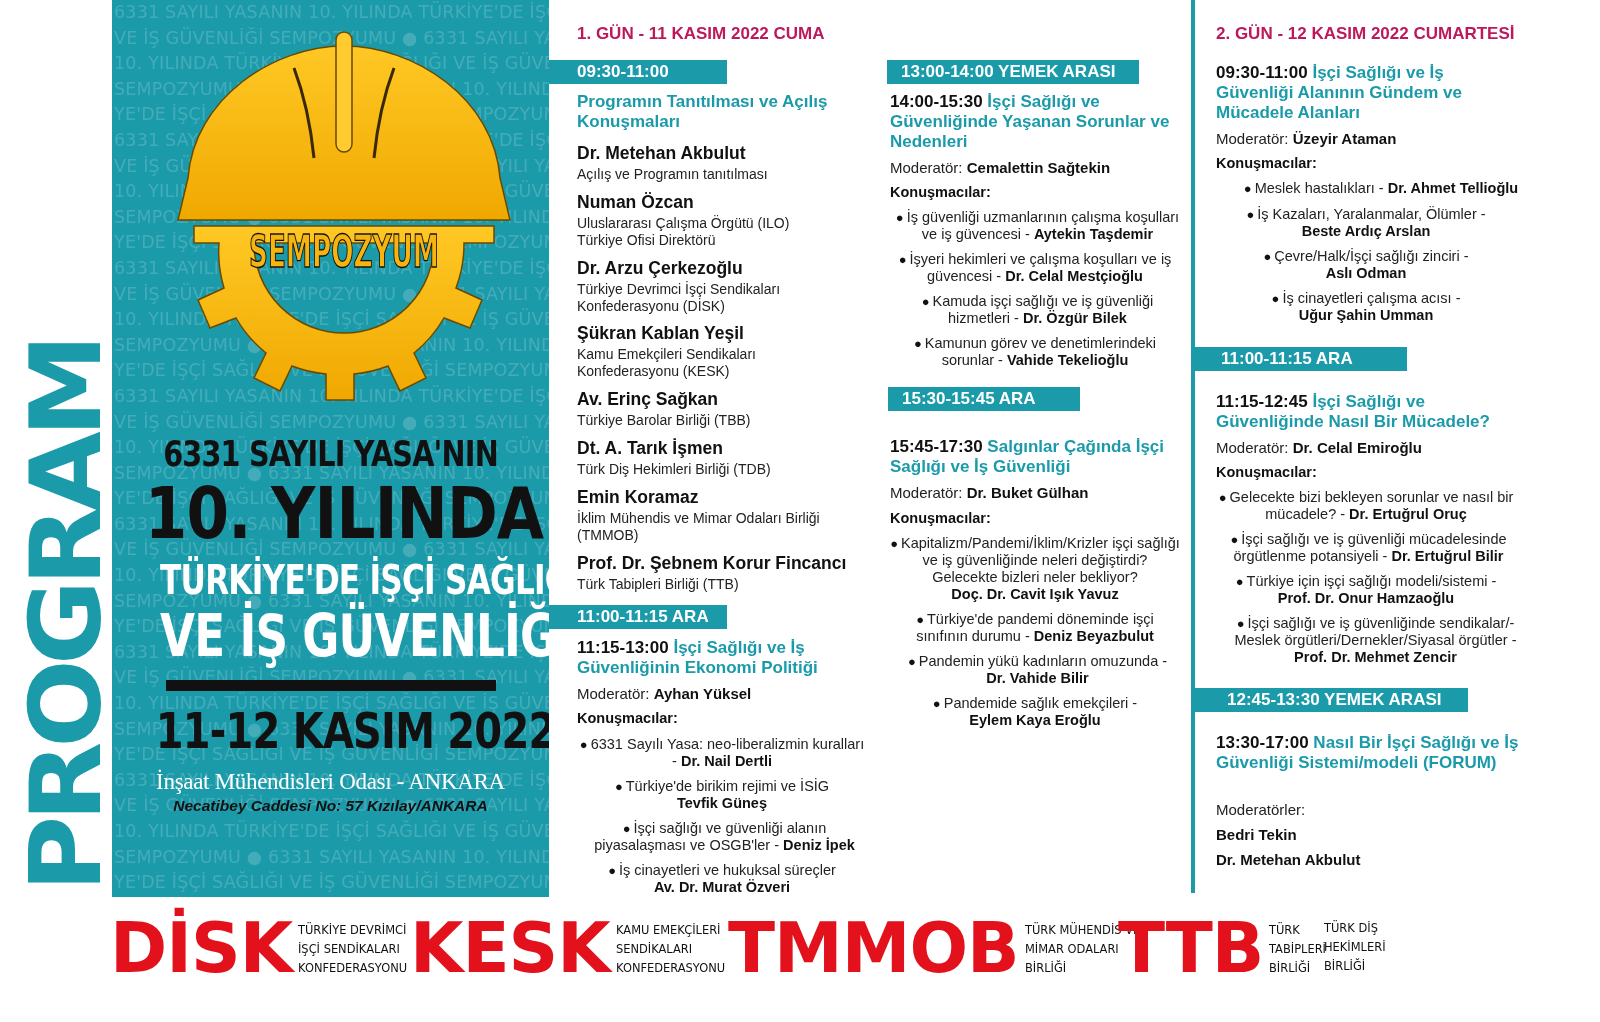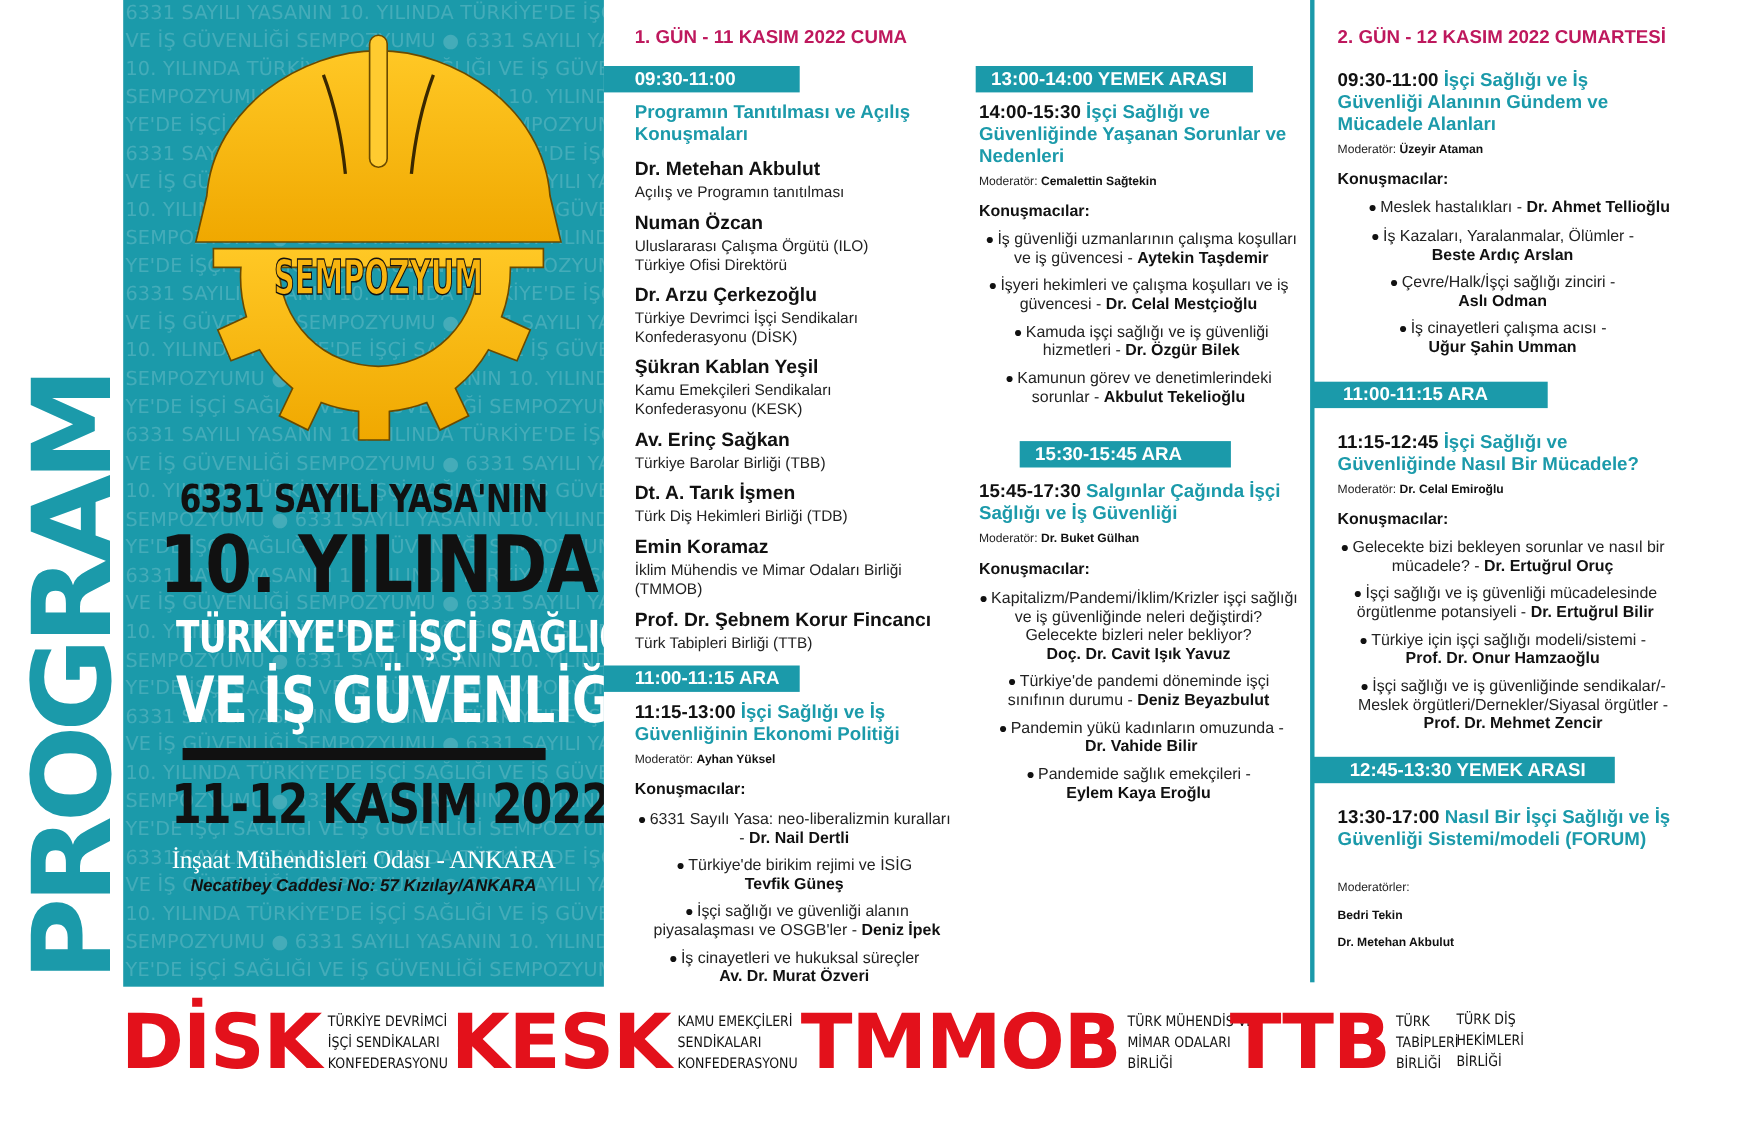--- a/index.html
+++ b/index.html
@@ -51,21 +51,21 @@
 
   .day-title { position: absolute; font-weight: bold; font-size: 17px; color: #be185d; white-space: nowrap; }
   .band {
     position: absolute; height: 24px; background: #1b9aaa; color: #ffffff;
     font-weight: bold; font-size: 17px; line-height: 24px; padding-left: 28px; white-space: nowrap;
   }
   .sess-title { position: absolute; font-weight: bold; font-size: 17px; line-height: 20px; color: #1b9aaa; }
   .sess-title .time { color: #111; }
   .spk-name { position: absolute; font-weight: bold; font-size: 17.5px; color: #111; white-space: nowrap; }
   .spk-org { position: absolute; font-size: 14px; line-height: 16.5px; color: #222; }
-  .mod { position: absolute; font-size: 11px; color: #222; white-space: nowrap; }
+  .mod { position: absolute; font-size: 15px; color: #222; white-space: nowrap; }
   .mod b { color: #111; }
   .konus { position: absolute; font-weight: bold; font-size: 14.5px; color: #111; }
   .item { position: absolute; font-size: 14.5px; line-height: 17px; color: #222; text-align: center; }
   .item .bullet { color: #111; font-size: 13px; margin-right: 3px; }
   .item b { color: #111; }
 
   
   .footer-logo { position: absolute; top: 918px; display: flex; align-items: center; }
   .logo-abbr {
     font-family: "DejaVu Sans", sans-serif; font-weight: bold; color: #e3111b;
@@ -205,23 +205,23 @@
   <div class="sess-title" style="left:11px;top:92px;width:295px;">
     <span class="time">14:00-15:30</span> <span>İşçi Sağlığı ve Güvenliğinde Yaşanan Sorunlar ve Nedenleri</span>
   </div>
   <div class="mod" style="left:11px;top:159px;">
     <span>Moderatör:</span> <b>Cemalettin Sağtekin</b>
   </div>
   <div class="konus" style="left:11px;top:184px;">Konuşmacılar:</div>
   <div class="item" style="left:11px;top:209px;width:295px;"><span class="bullet">●</span><span>İş güvenliği uzmanlarının çalışma koşulları ve iş güvencesi -</span> <b>Aytekin Taşdemir</b></div>
   <div class="item" style="left:11px;top:251px;width:290px;"><span class="bullet">●</span><span>İşyeri hekimleri ve çalışma koşulları ve iş güvencesi -</span> <b>Dr. Celal Mestçioğlu</b></div>
   <div class="item" style="left:11px;top:293px;width:295px;"><span class="bullet">●</span><span>Kamuda işçi sağlığı ve iş güvenliği hizmetleri -</span> <b>Dr. Özgür Bilek</b></div>
-  <div class="item" style="left:11px;top:335px;width:290px;"><span class="bullet">●</span><span>Kamunun görev ve denetimlerindeki sorunlar -</span> <b>Akbulut Tekelioğlu</b></div>
-
-  <div class="band" style="left:9px;top:401px;width:192px;padding-left:14px;margin-left:39px;">15:30-15:45 ARA</div>
+  <div class="item" style="left:11px;top:335px;width:290px;"><span class="bullet">●</span><span>Kamunun görev ve denetimlerindeki sorunlar -</span> <b>Vahide Tekelioğlu</b></div>
+
+  <div class="band" style="left:9px;top:387px;width:192px;padding-left:14px;">15:30-15:45 ARA</div>
 
   <div class="sess-title" style="left:11px;top:437px;width:290px;">
     <span class="time">15:45-17:30</span> <span>Salgınlar Çağında İşçi Sağlığı ve İş Güvenliği</span>
   </div>
   <div class="mod" style="left:11px;top:484px;">
     <span>Moderatör:</span> <b>Dr. Buket Gülhan</b>
   </div>
   <div class="konus" style="left:11px;top:510px;">Konuşmacılar:</div>
   <div class="item" style="left:11px;top:535px;width:290px;"><span class="bullet">●</span><span>Kapitalizm/Pandemi/İklim/Krizler işçi sağlığı ve iş güvenliğinde neleri değiştirdi? Gelecekte bizleri neler bekliyor?</span><br><b>Doç. Dr. Cavit Işık Yavuz</b></div>
   <div class="item" style="left:11px;top:611px;width:290px;"><span class="bullet">●</span><span>Türkiye'de pandemi döneminde işçi sınıfının durumu -</span> <b>Deniz Beyazbulut</b></div>

